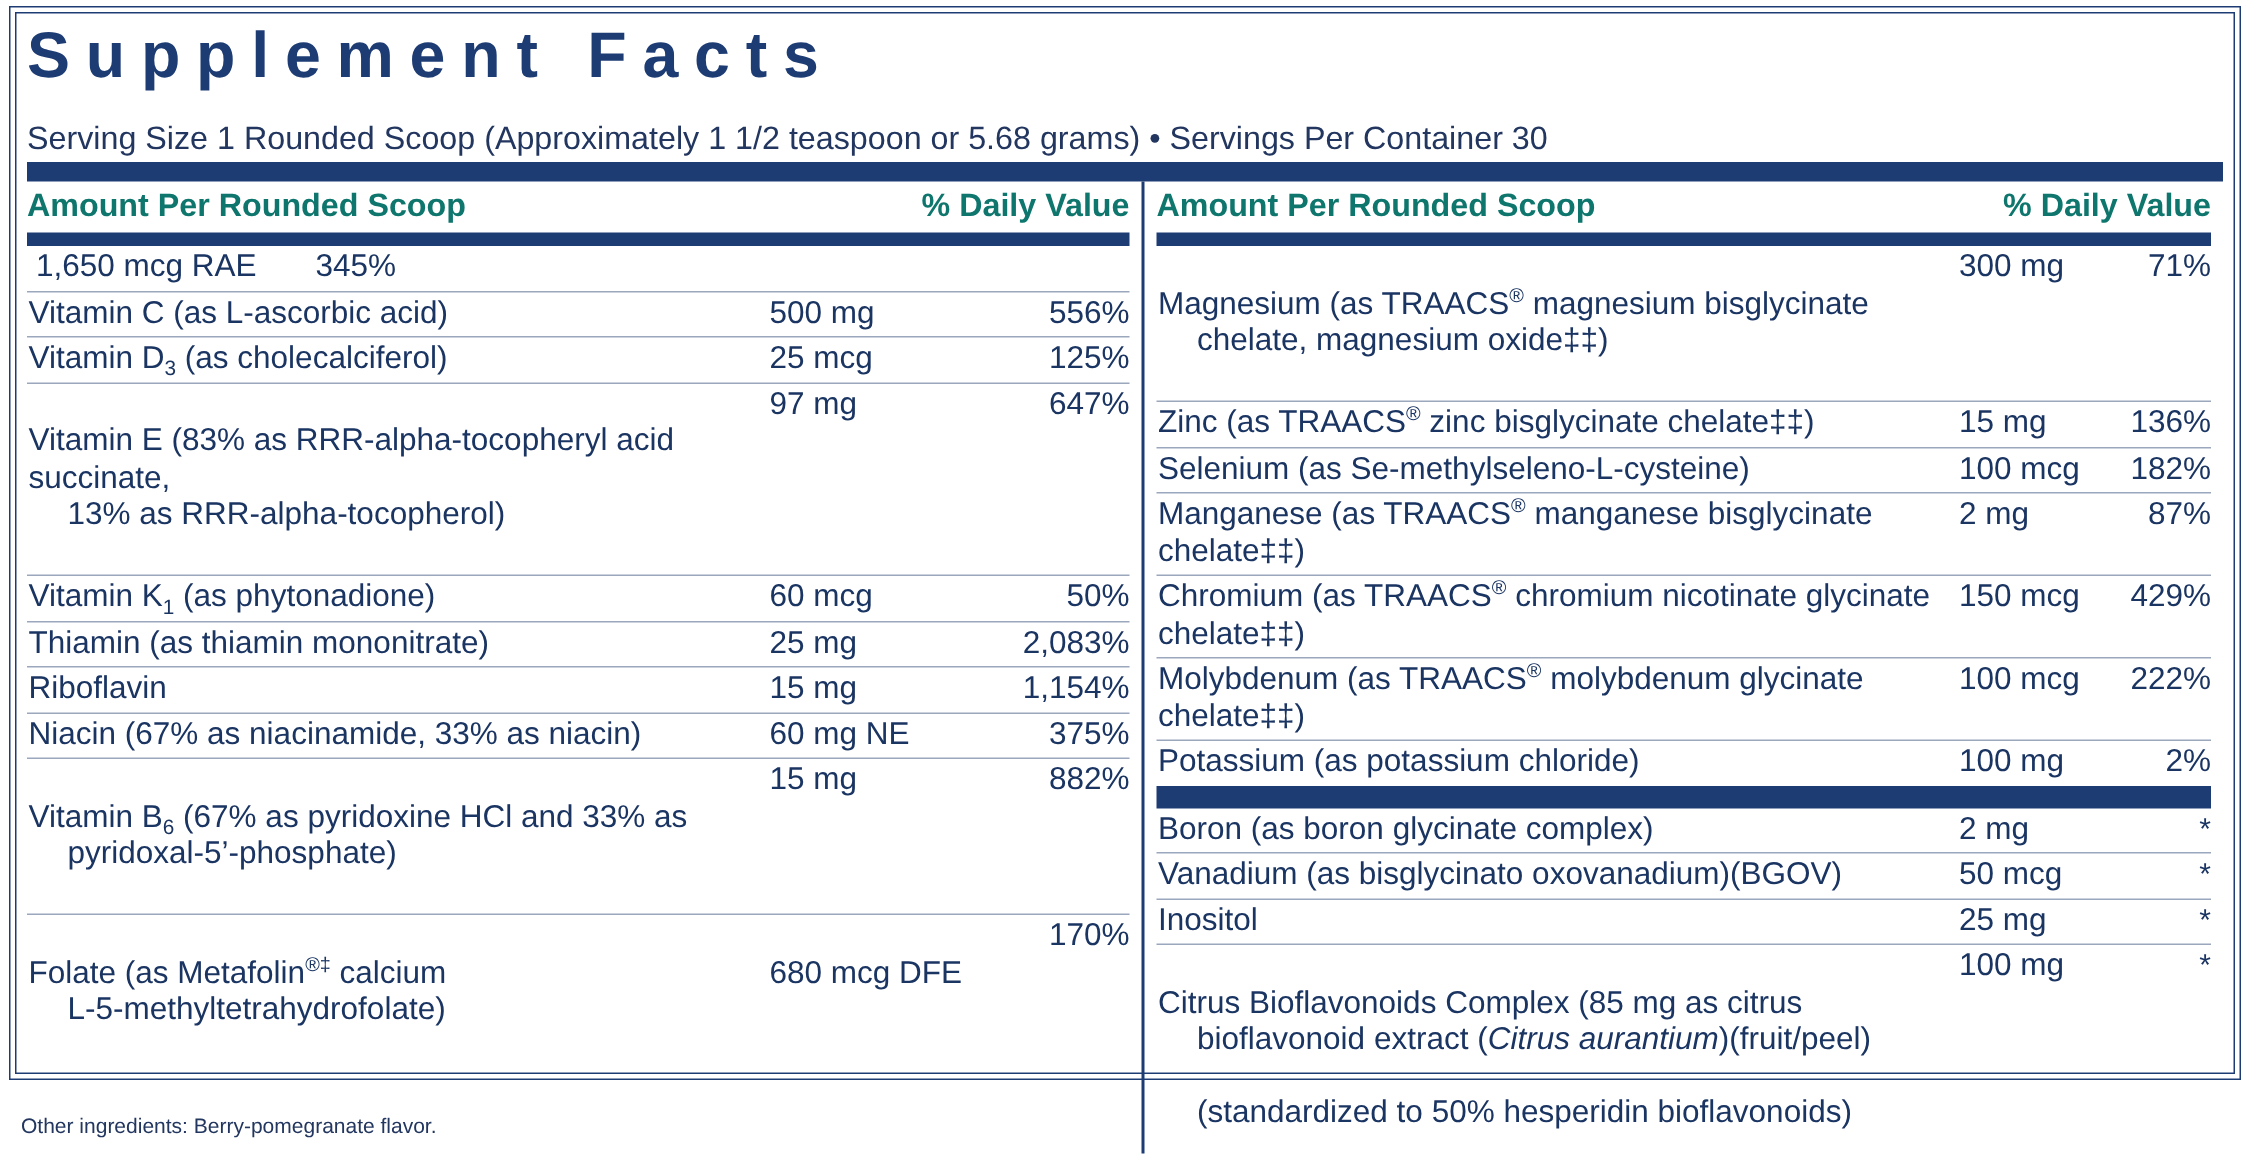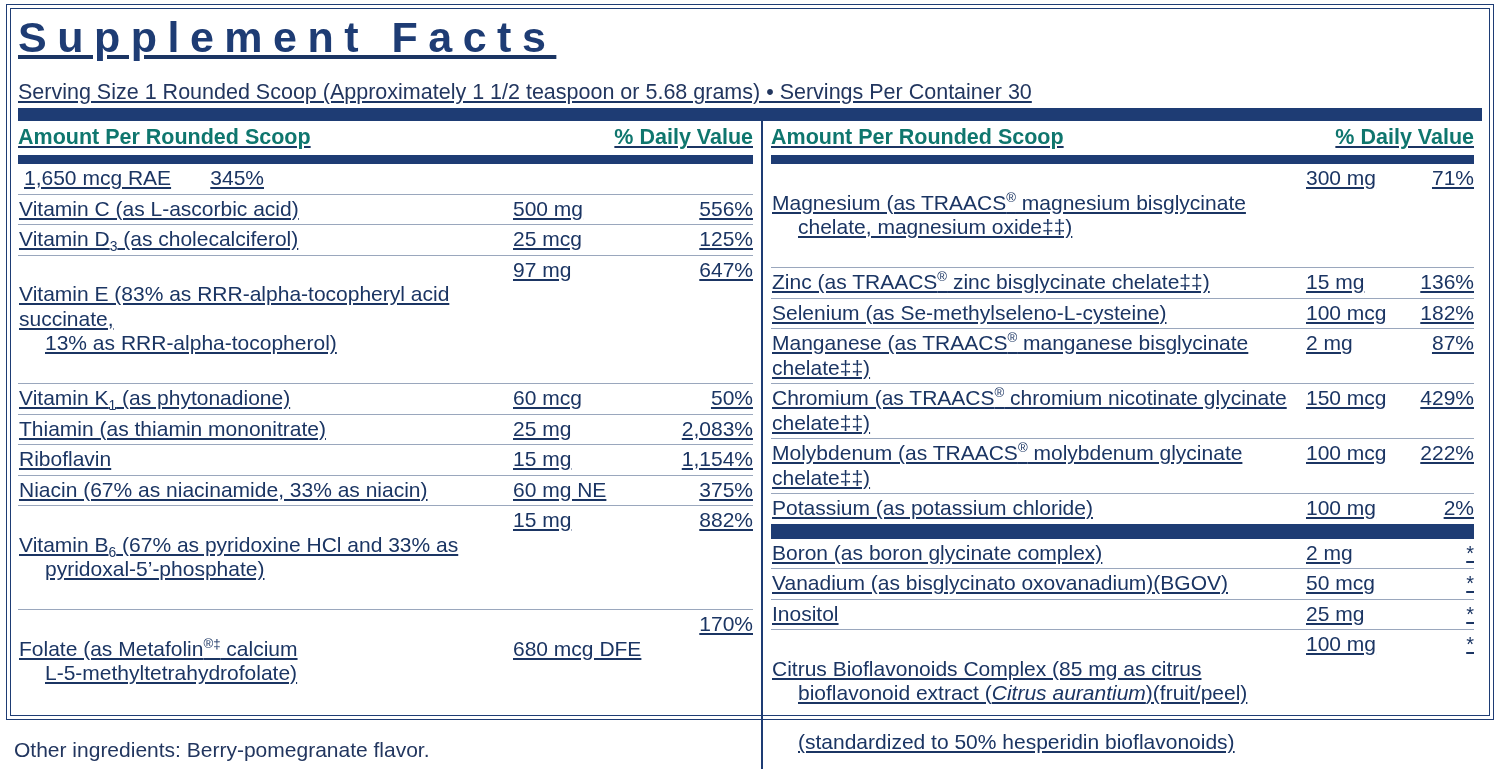--- a/index.html
+++ b/index.html
@@ -35,21 +35,20 @@
     background: #fff;
   }
   .panel-inner {
     position: relative;
     width: 100%;
     height: 100%;
     box-sizing: border-box;
     border: 1.5px solid #1e3c74;
     background: #fff;
     padding: 0 7px;
-    text-decoration: underline;
   }
 
   
   .sf-title {
     font-size: 43px;
     font-weight: bold;
     letter-spacing: 10.5px;
     line-height: 52px;
     color: #1e3c74;
     padding-top: 2px;
@@ -146,21 +145,21 @@
   .rule-section {
     height: 15px;
     background: #1e3c74;
     margin: 0;
   }
 
   .other-ingredients {
     position: absolute;
     left: 14px;
     top: 737px;
-    font-size: 21px;
+    font-size: 14px;
     line-height: 26px;
     color: #22365f;
     white-space: nowrap;
   }
 </style>
 </head>
 <body>
 
 <div class="label-root">
   <div class="panel">

